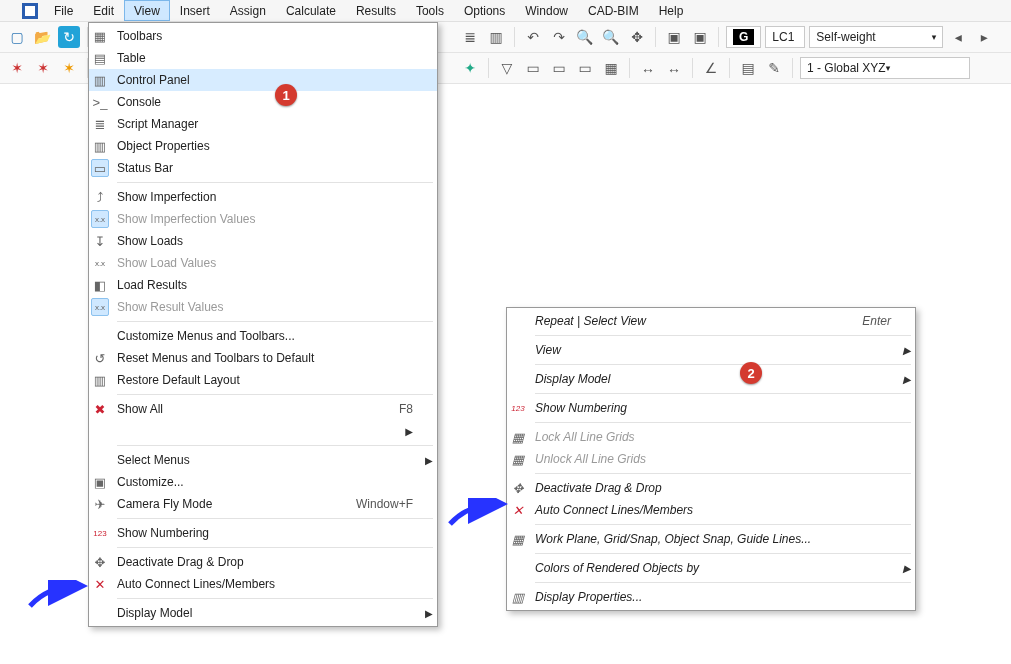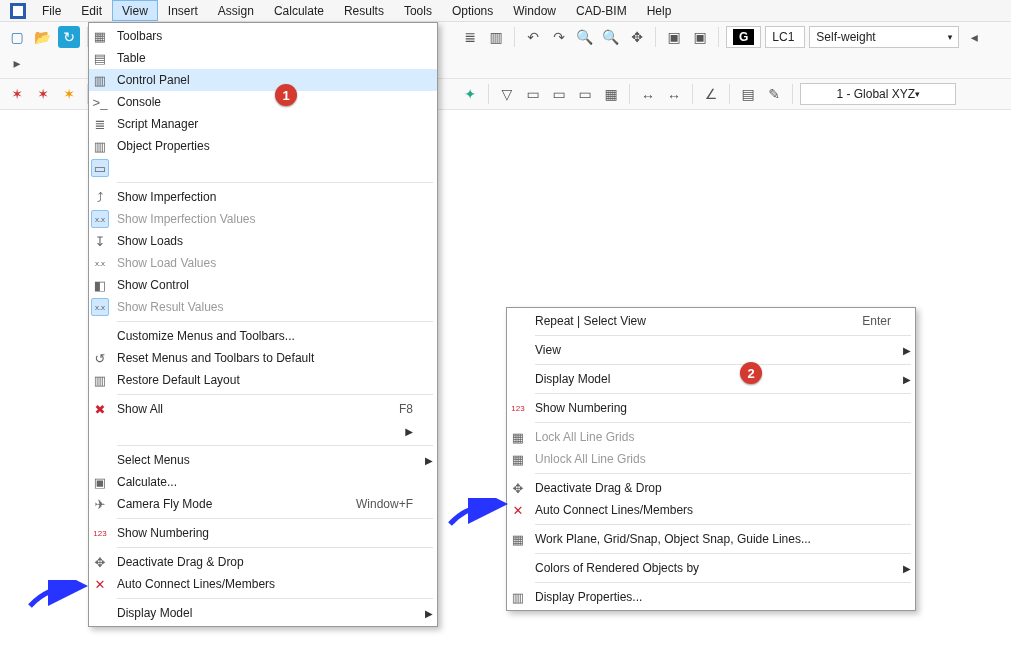--- a/index.html
+++ b/index.html
@@ -14,21 +14,21 @@
     overflow: hidden;
     position: relative;
   }
   
   .menubar {
     display: flex;
     align-items: stretch;
     background: #f6f6f6;
     border-bottom: 1px solid #e0e0e0;
     height: 22px;
-    padding-left: 8px;
+    padding-left: 20px;
   }
   .app-icon {
     width: 16px; height: 16px;
     background: #2a5db0;
     margin: 3px 6px 3px 2px;
     position: relative;
   }
   .app-icon::before { content:""; position:absolute; inset:3px; background:#fff; }
   .menubar .menuitem {
     padding: 4px 10px 3px 10px;
@@ -161,21 +161,21 @@
   <span class="tb-sep"></span>
   <span class="tb-btn">▣</span>
   <span class="tb-btn">▣</span>
   <span class="tb-sep"></span>
   <span class="tb-field">
     <span class="g-chip">G</span>
   </span>
   <span class="tb-field" style="width:40px">
     <span>LC1</span>
   </span>
-  <span class="tb-field" style="width:150px;justify-content:space-between">
+  <span class="tb-field" style="width:134px;justify-content:space-between">
     <span>Self-weight</span>
     <span style="font-size:9px">▾</span>
   </span>
   <span class="tb-btn">◂</span>
   <span class="tb-btn">▸</span>
 </div>
 
 <div class="toolbars2">
   <span class="tb-btn" style="color:#c33">✶</span>
   <span class="tb-btn" style="color:#c33">✶</span>
@@ -191,21 +191,21 @@
   <span class="tb-btn">▦</span>
   <span class="tb-sep"></span>
   <span class="tb-btn">↔</span>
   <span class="tb-btn">↔</span>
   <span class="tb-sep"></span>
   <span class="tb-btn">∠</span>
   <span class="tb-sep"></span>
   <span class="tb-btn">▤</span>
   <span class="tb-btn">✎</span>
   <span class="tb-sep"></span>
-  <span class="tb-field" style="width:156px;justify-content:center">
+  <span class="tb-field" style="width:170px;justify-content:flex-start">
     <span>1 - Global XYZ</span>
     <span style="font-size:9px">▾</span>
   </span>
 </div>
 
 <div class="menu" id="view-menu" style="left:88px; top:22px; width:350px;">
     <div class="row">
       <span class="icon" style="font-size: 13px;">▦</span>
       <span>Toolbars</span>
       <span class="shortcut"></span>
@@ -236,20 +236,21 @@
       <span class="submenu-arrow"></span>
     </div>
     <div class="row">
       <span class="icon" style="font-size: 13px;">▥</span>
       <span>Object Properties</span>
       <span class="shortcut"></span>
       <span class="submenu-arrow"></span>
     </div>
     <div class="row">
       <span class="icon bluebg" style="font-size: 13px;">▭</span>
+      <span>Status Bar</span>
       <span class="shortcut"></span>
       <span class="submenu-arrow"></span>
     </div>
     <div class="sep"></div>
     <div class="row">
       <span class="icon" style="font-size: 13px;">⤴</span>
       <span>Show Imperfection</span>
       <span class="shortcut"></span>
       <span class="submenu-arrow"></span>
     </div>
@@ -266,21 +267,21 @@
       <span class="submenu-arrow"></span>
     </div>
     <div class="row disabled">
       <span class="icon" style="font-size: 8px;">x.x</span>
       <span>Show Load Values</span>
       <span class="shortcut"></span>
       <span class="submenu-arrow"></span>
     </div>
     <div class="row">
       <span class="icon" style="font-size: 13px;">◧</span>
-      <span>Show Control</span>
+      <span>Load Results</span>
       <span class="shortcut"></span>
       <span class="submenu-arrow"></span>
     </div>
     <div class="row disabled">
       <span class="icon bluebg" style="font-size: 8px;">x.x</span>
       <span>Show Result Values</span>
       <span class="shortcut"></span>
       <span class="submenu-arrow"></span>
     </div>
     <div class="sep"></div>
@@ -316,21 +317,21 @@
     </div>
     <div class="sep"></div>
     <div class="row">
       <span class="icon" style="font-size: 13px;"></span>
       <span>Select Menus</span>
       <span class="shortcut"></span>
       <span class="submenu-arrow">▶</span>
     </div>
     <div class="row">
       <span class="icon" style="font-size: 13px;">▣</span>
-      <span>Calculate...</span>
+      <span>Customize...</span>
       <span class="shortcut"></span>
       <span class="submenu-arrow"></span>
     </div>
     <div class="row">
       <span class="icon" style="font-size: 13px;">✈</span>
       <span>Camera Fly Mode</span>
       <span class="shortcut">Window+F</span>
       <span class="submenu-arrow"></span>
     </div>
     <div class="sep"></div>
@@ -356,21 +357,21 @@
     <div class="sep"></div>
     <div class="row">
       <span class="icon" style="font-size: 13px;"></span>
       <span>Display Model</span>
       <span class="shortcut"></span>
       <span class="submenu-arrow">▶</span>
     </div>
   </div>
 <div class="badge" style="left:275px; top:84px;">1</div>
 
-<div class="menu" id="ctx-menu" style="left:506px; top:307px; width:410px;">
+<div class="menu" id="ctx-menu" style="left:506px; top:307px; width:410px;font-style:italic;">
     <div class="row">
       <span class="icon" style="font-size: 13px;"></span>
       <span>Repeat | Select View</span>
       <span class="shortcut">Enter</span>
       <span class="submenu-arrow"></span>
     </div>
     <div class="sep"></div>
     <div class="row">
       <span class="icon" style="font-size: 13px;"></span>
       <span>View</span>

